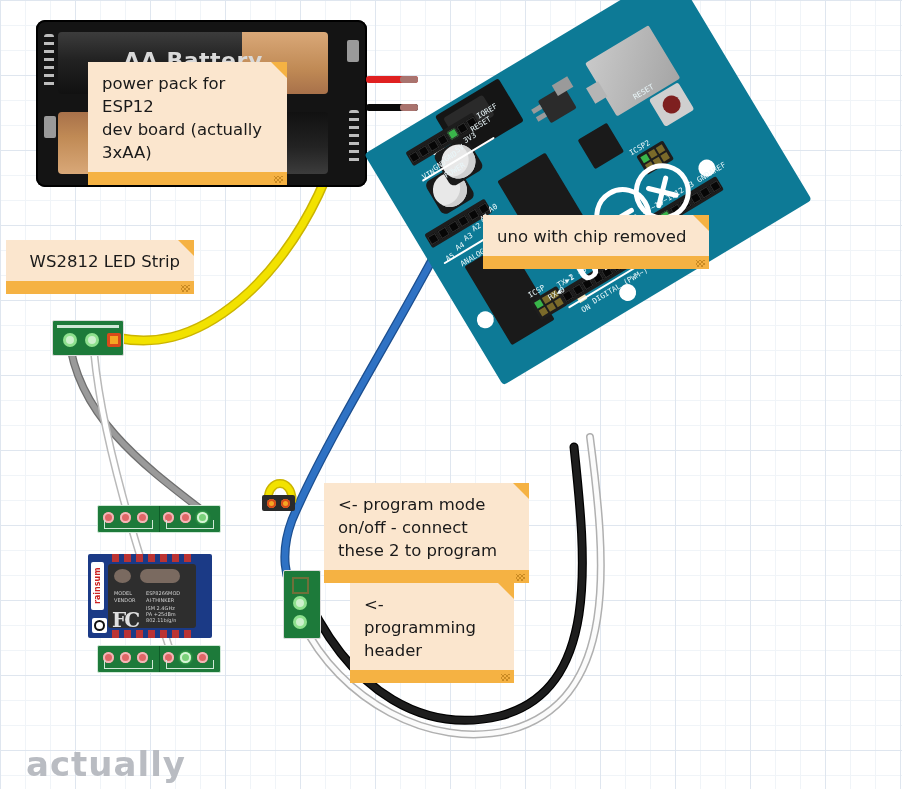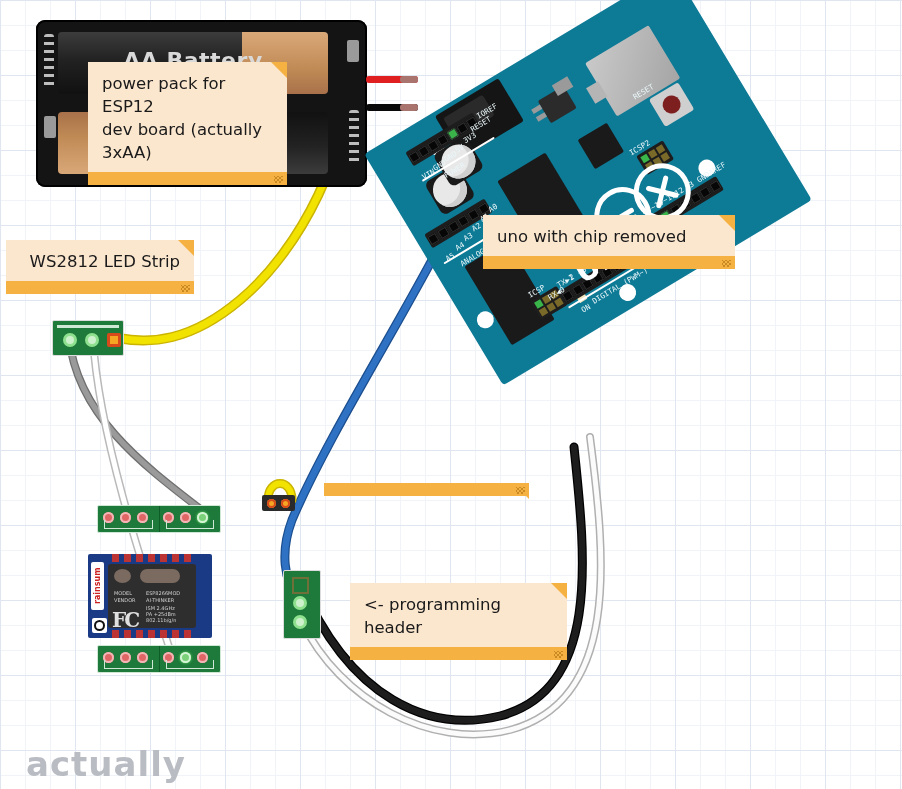--- a/index.html
+++ b/index.html
@@ -451,31 +451,34 @@
 dev board (actually 3xAA)</div>
   <div class="foot"></div>
 </div>
 
 <div class="note" style="left:6px;top:240px;width:188px;text-align:right;">
   <div class="fold"></div>
   <div class="body">WS2812 LED Strip</div>
   <div class="foot"></div>
 </div>
 
-<div class="note" style="left:483px;top:215px;width:252px;">
+<div class="note" style="left:483px;top:215px;width:226px;">
   <div class="fold"></div>
   <div class="body">uno with chip removed</div>
   <div class="foot"></div>
 </div>
 
 <div class="note" style="left:324px;top:483px;width:205px;">
   <div class="fold"></div>
+  <div class="body">&lt;-  program mode
+on/off - connect
+these 2 to program</div>
   <div class="foot"></div>
 </div>
 
-<div class="note" style="left:350px;top:583px;width:217px;">
+<div class="note" style="left:350px;top:583px;width:164px;">
   <div class="fold"></div>
   <div class="body">&lt;- programming
 header</div>
   <div class="foot"></div>
 </div>
 
 <div id="fritzing">actually</div>
 
 </body></html>

